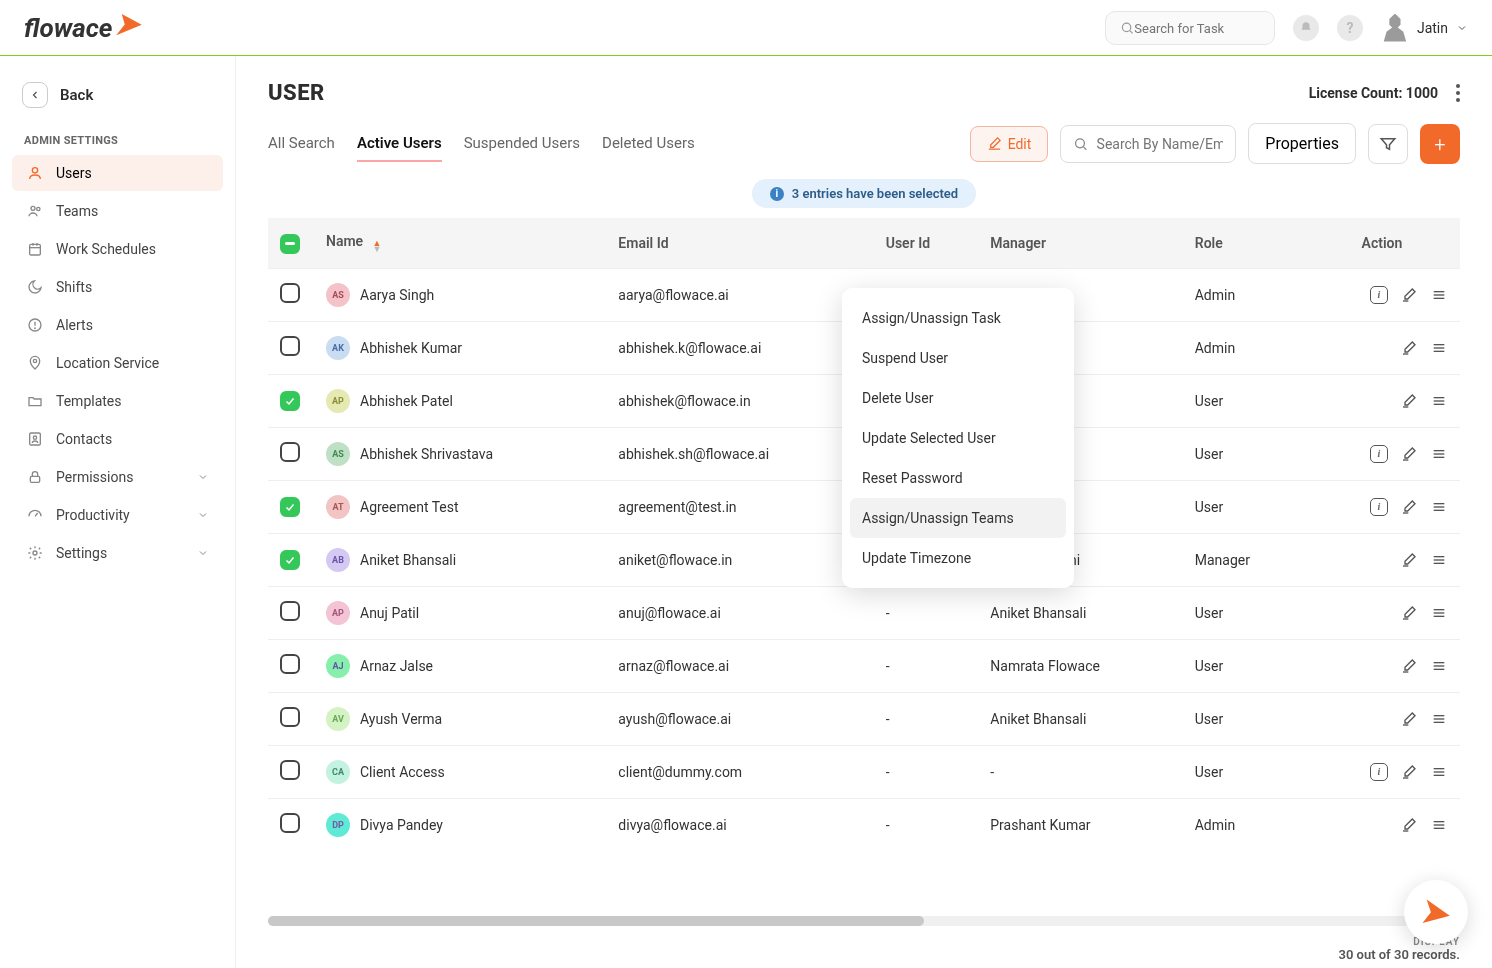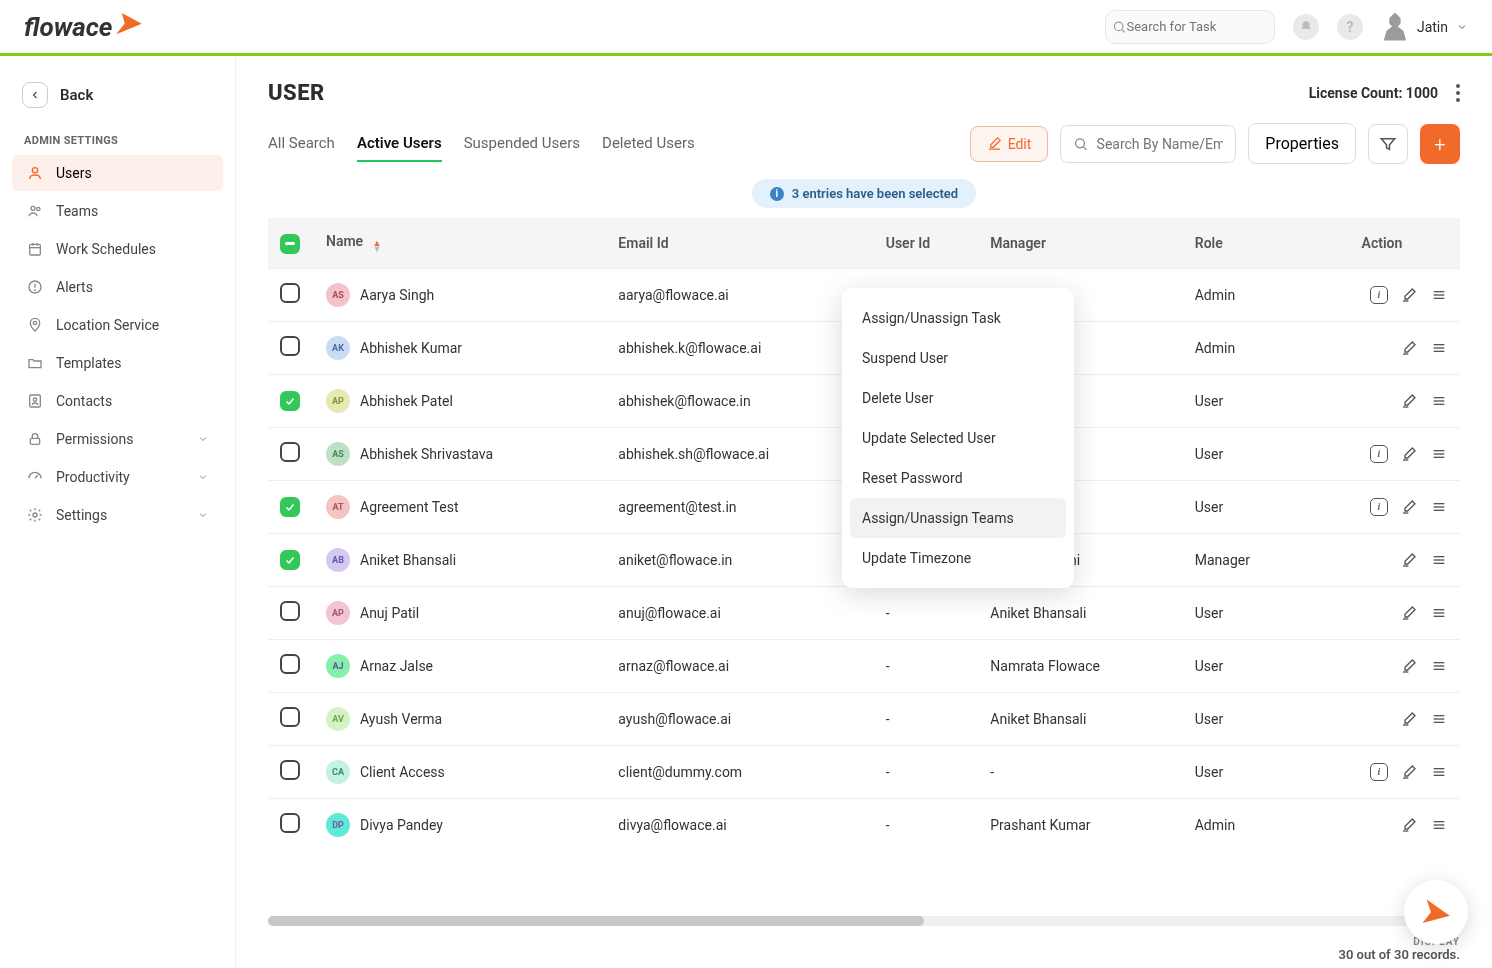--- a/index.html
+++ b/index.html
@@ -1,21 +1,21 @@
 <!DOCTYPE html>
 <html><head>
 <meta charset="utf-8">
 <style>
   *{box-sizing:border-box;margin:0;padding:0;font-family:-apple-system,BlinkMacSystemFont,"Segoe UI",Roboto,sans-serif;}
   body{background:#fff;color:#2d2d2d;font-size:14px;width:1492px;height:968px;overflow:hidden;position:relative;}
-  .topbar{height:56px;border-bottom:3px solid #84cc16;display:flex;align-items:center;padding:0 24px;justify-content:space-between;}
+  .topbar{height:56px;border-bottom:1px solid #84cc16;display:flex;align-items:center;padding:0 24px;justify-content:space-between;}
   .logo{font-size:26px;font-weight:700;font-style:italic;color:#333;display:flex;align-items:center;}
   .logo-accent{color:#f26a2a;font-size:30px;margin-left:2px;transform:translateY(-4px);}
   .topbar-right{display:flex;align-items:center;gap:18px;}
-  .search-box{display:flex;align-items:center;background:#fafafa;border:1px solid #e6e6e6;border-radius:10px;padding:8px 6px;width:170px;}
+  .search-box{display:flex;align-items:flex-end;background:#fafafa;border:1px solid #e6e6e6;border-radius:10px;padding:8px 14px;width:170px;}
   .search-box input{border:none;background:transparent;outline:none;font-size:13px;color:#999;width:100%;}
   .icon-circle{width:26px;height:26px;border-radius:50%;background:#e9e9e9;display:flex;align-items:center;justify-content:center;color:#bbb;}
   .user-pill{display:flex;align-items:center;gap:8px;cursor:pointer;}
   .avatar-silhouette{width:28px;height:28px;background:#9b9b9b;border-radius:3px;clip-path:polygon(50% 0%,70% 20%,70% 40%,60% 50%,80% 65%,90% 100%,10% 100%,20% 65%,40% 50%,30% 40%,30% 20%);}
   .layout{display:flex;height:calc(100% - 56px);}
   .sidebar{width:236px;border-right:1px solid #eee;padding:20px 12px;overflow-y:auto;}
   .back-btn{display:flex;align-items:center;gap:12px;padding:6px 10px;font-weight:600;font-size:15px;cursor:pointer;margin-bottom:20px;}
   .back-icon{width:26px;height:26px;border:1.5px solid #ccc;border-radius:8px;display:flex;align-items:center;justify-content:center;color:#555;}
   .section-label{font-size:11px;font-weight:700;color:#666;letter-spacing:0.3px;padding:0 12px;margin-bottom:8px;}
   .nav-item{display:flex;align-items:center;gap:12px;padding:10px 14px;border-radius:6px;cursor:pointer;color:#444;font-size:14px;margin-bottom:2px;}
@@ -24,21 +24,21 @@
   .nav-item.active .nav-icon{color:#f26a2a;}
   .nav-chevron{margin-left:auto;color:#888;}
   .main{flex:1;padding:24px 32px 0 32px;position:relative;overflow:hidden;display:flex;flex-direction:column;}
   .page-header{display:flex;justify-content:space-between;align-items:center;margin-bottom:18px;}
   .page-title{font-size:22px;font-weight:800;letter-spacing:0.5px;}
   .license{font-size:14px;font-weight:700;display:flex;align-items:center;gap:18px;}
   .dots-vert{display:flex;flex-direction:column;gap:3px;}
   .dots-vert span{width:4px;height:4px;border-radius:50%;background:#555;}
   .tabs-row{display:flex;align-items:center;gap:22px;border-bottom:1px solid transparent;margin-bottom:14px;}
   .tab{padding:8px 0;color:#666;cursor:pointer;font-size:15px;}
-  .tab.active{color:#111;font-weight:600;border-bottom:2px solid #22c55e;}
+  .tab.active{color:#111;font-weight:600;border-bottom:2px solid #fca5a5;}
   .tabs-actions{margin-left:auto;display:flex;align-items:center;gap:12px;}
   .edit-btn{border:1px solid #f3b6a0;color:#f26a2a;background:#fdf3ef;border-radius:8px;padding:9px 16px;display:flex;align-items:center;gap:6px;cursor:pointer;font-size:14px;}
   .search-users{display:flex;align-items:center;gap:8px;border:1px solid #ddd;border-radius:8px;padding:9px 12px;width:176px;}
   .search-users input{border:none;outline:none;font-size:14px;width:100%;}
   .props-btn{border:1px solid #ddd;background:#fff;border-radius:8px;padding:10px 16px;cursor:pointer;font-size:16px;}
   .filter-btn{border:1px solid #ddd;background:#fff;border-radius:8px;width:40px;height:40px;display:flex;align-items:center;justify-content:center;cursor:pointer;}
   .add-btn{background:#f26a2a;color:#fff;border-radius:8px;width:40px;height:40px;display:flex;align-items:center;justify-content:center;cursor:pointer;font-size:20px;font-weight:300;}
   .banner-row{display:flex;justify-content:center;margin-bottom:10px;}
   .banner{background:#e4f0fb;color:#2c5c88;border-radius:20px;padding:7px 18px;font-size:13px;font-weight:600;display:flex;align-items:center;gap:8px;}
   .info-dot{width:14px;height:14px;border-radius:50%;background:#3b82c4;color:#fff;font-size:10px;display:flex;align-items:center;justify-content:center;font-weight:700;}
@@ -142,20 +142,28 @@
               <line x1="4" y1="10" x2="20" y2="10"></line>
               <line x1="9" y1="3" x2="9" y2="7"></line>
               <line x1="15" y1="3" x2="15" y2="7"></line>
             </svg>
           </span>
           <span>Work Schedules</span>
         </div>
         <div class="nav-item">
           <span class="nav-icon">
             <svg width="16" height="16" viewBox="0 0 24 24" fill="none" stroke="currentColor" stroke-width="2">
+              <path d="M21 13a9 9 0 1 1-10-10 7 7 0 0 0 10 10z"></path>
+            </svg>
+          </span>
+          <span>Shifts</span>
+        </div>
+        <div class="nav-item">
+          <span class="nav-icon">
+            <svg width="16" height="16" viewBox="0 0 24 24" fill="none" stroke="currentColor" stroke-width="2">
               <circle cx="12" cy="12" r="9"></circle>
               <line x1="12" y1="7" x2="12" y2="13"></line>
               <circle cx="12" cy="17" r="0.5" fill="currentColor"></circle>
             </svg>
           </span>
           <span>Alerts</span>
         </div>
         <div class="nav-item">
           <span class="nav-icon">
             <svg width="16" height="16" viewBox="0 0 24 24" fill="none" stroke="currentColor" stroke-width="2">

